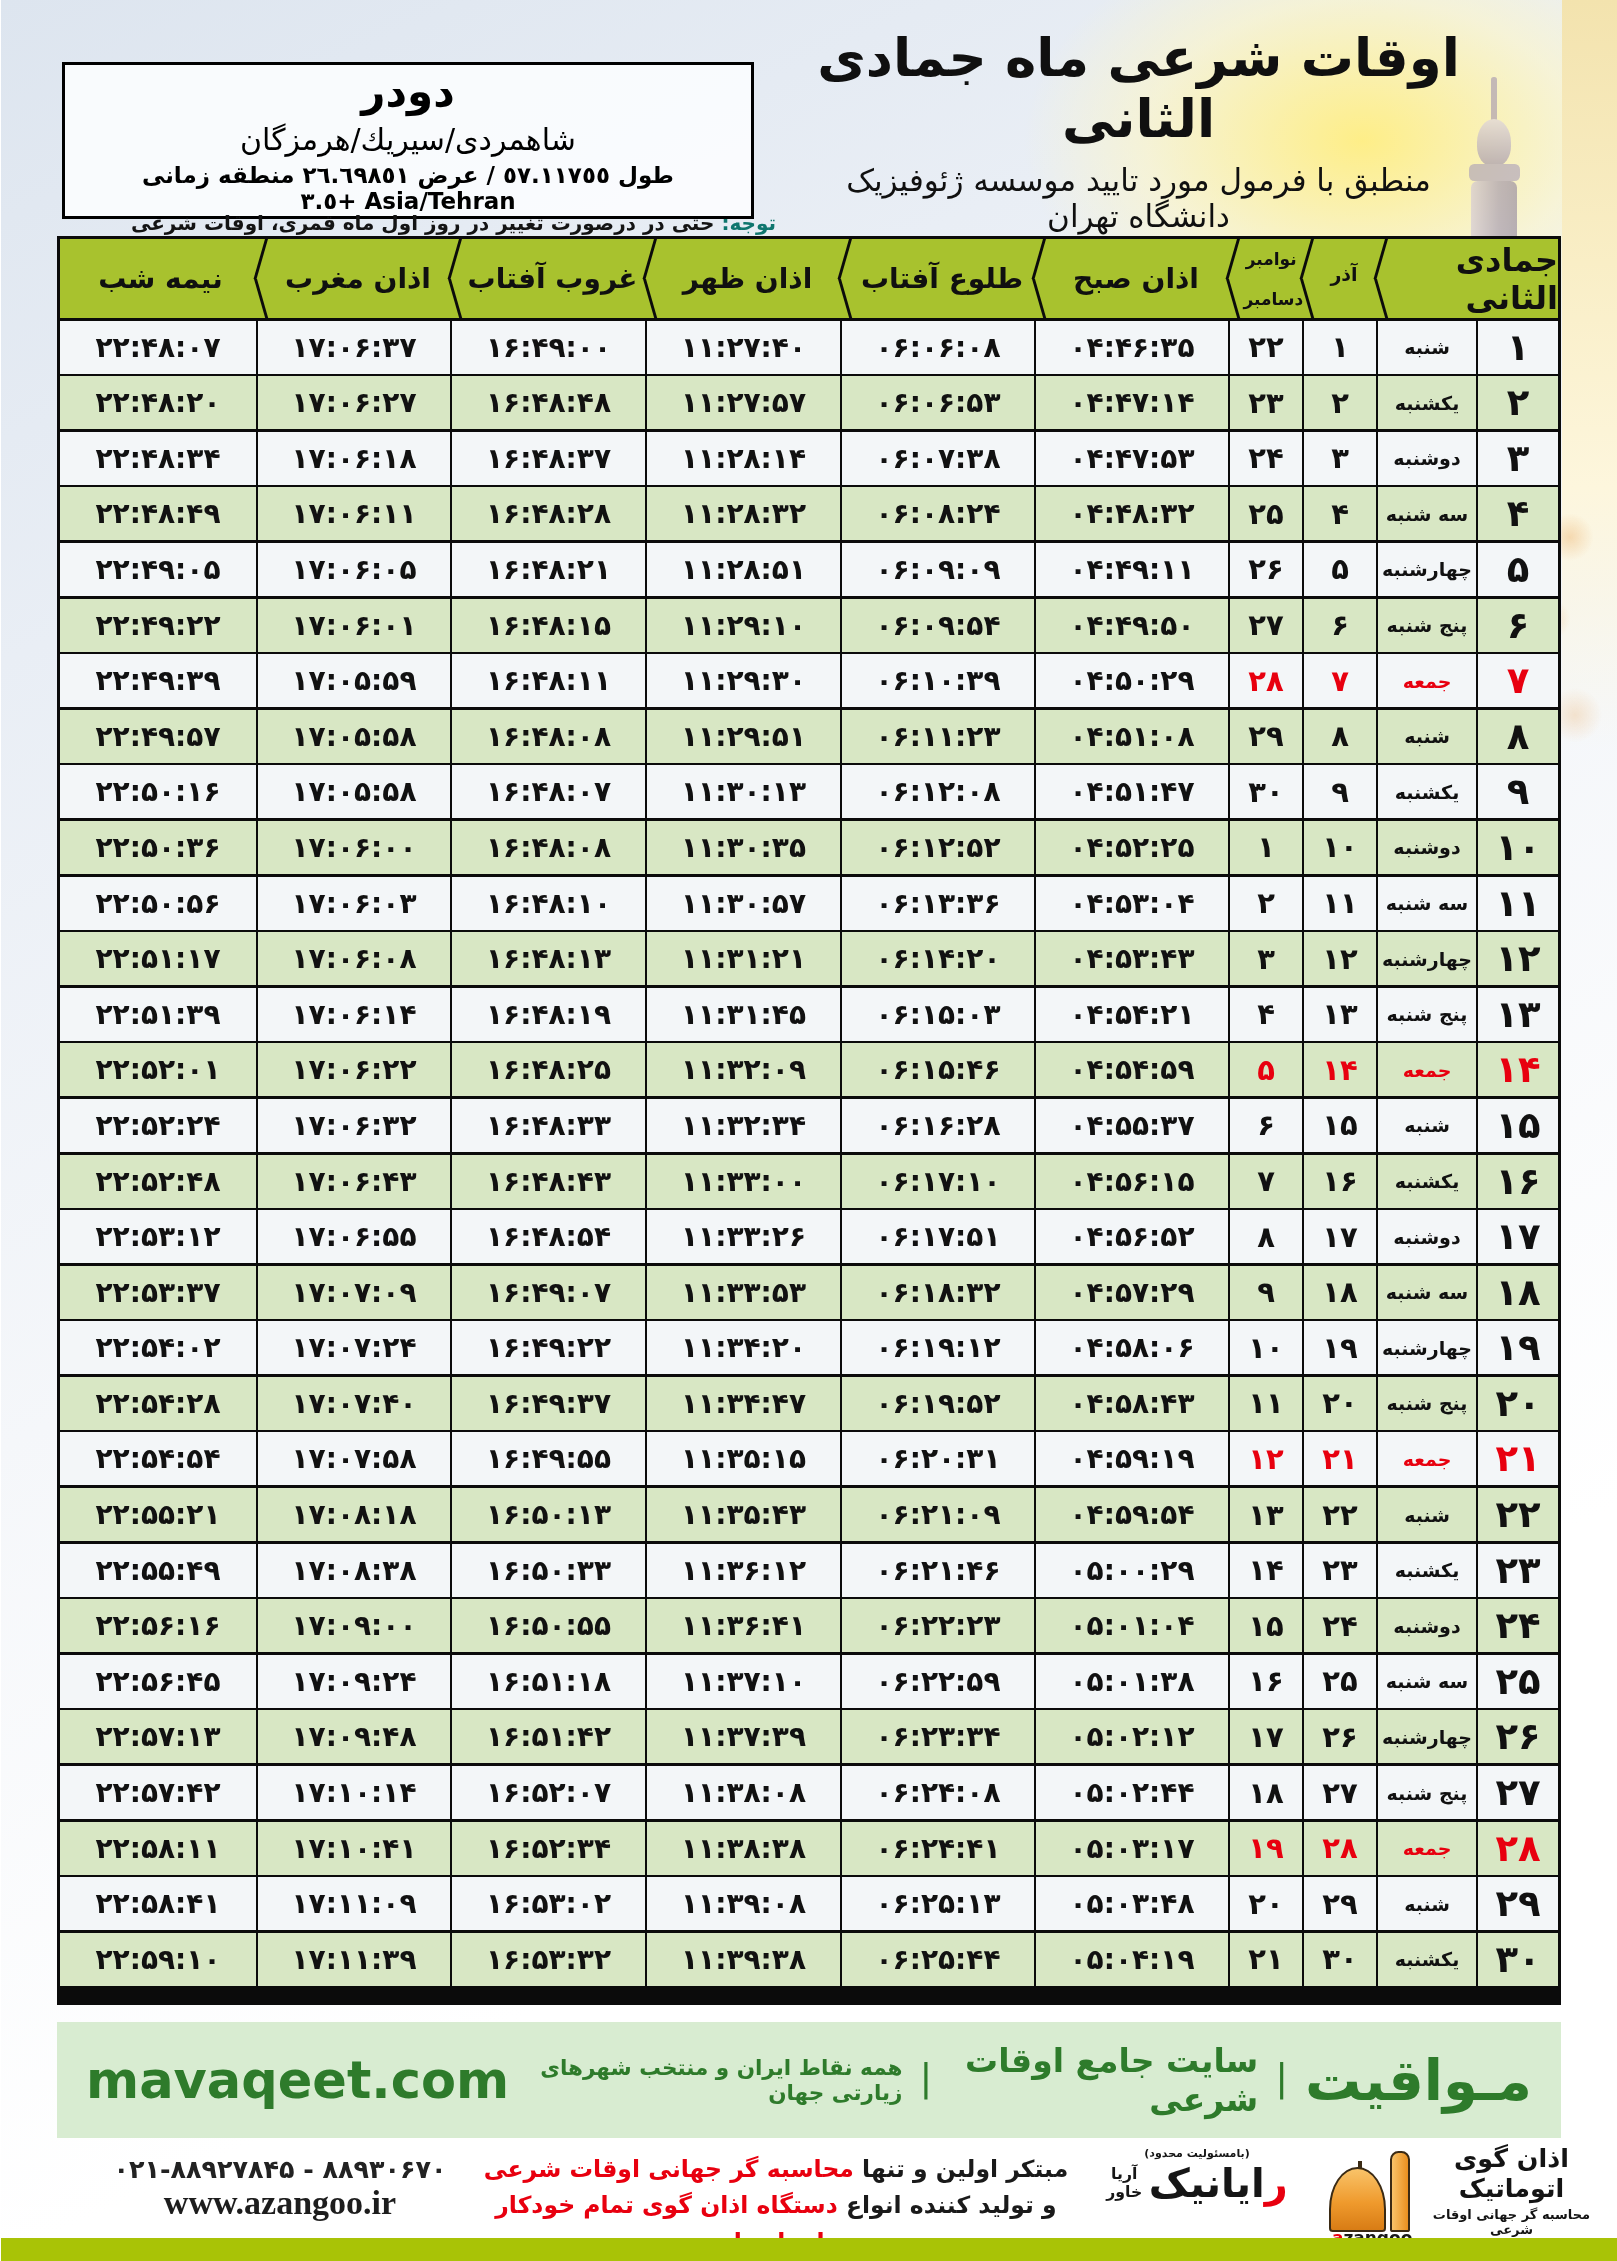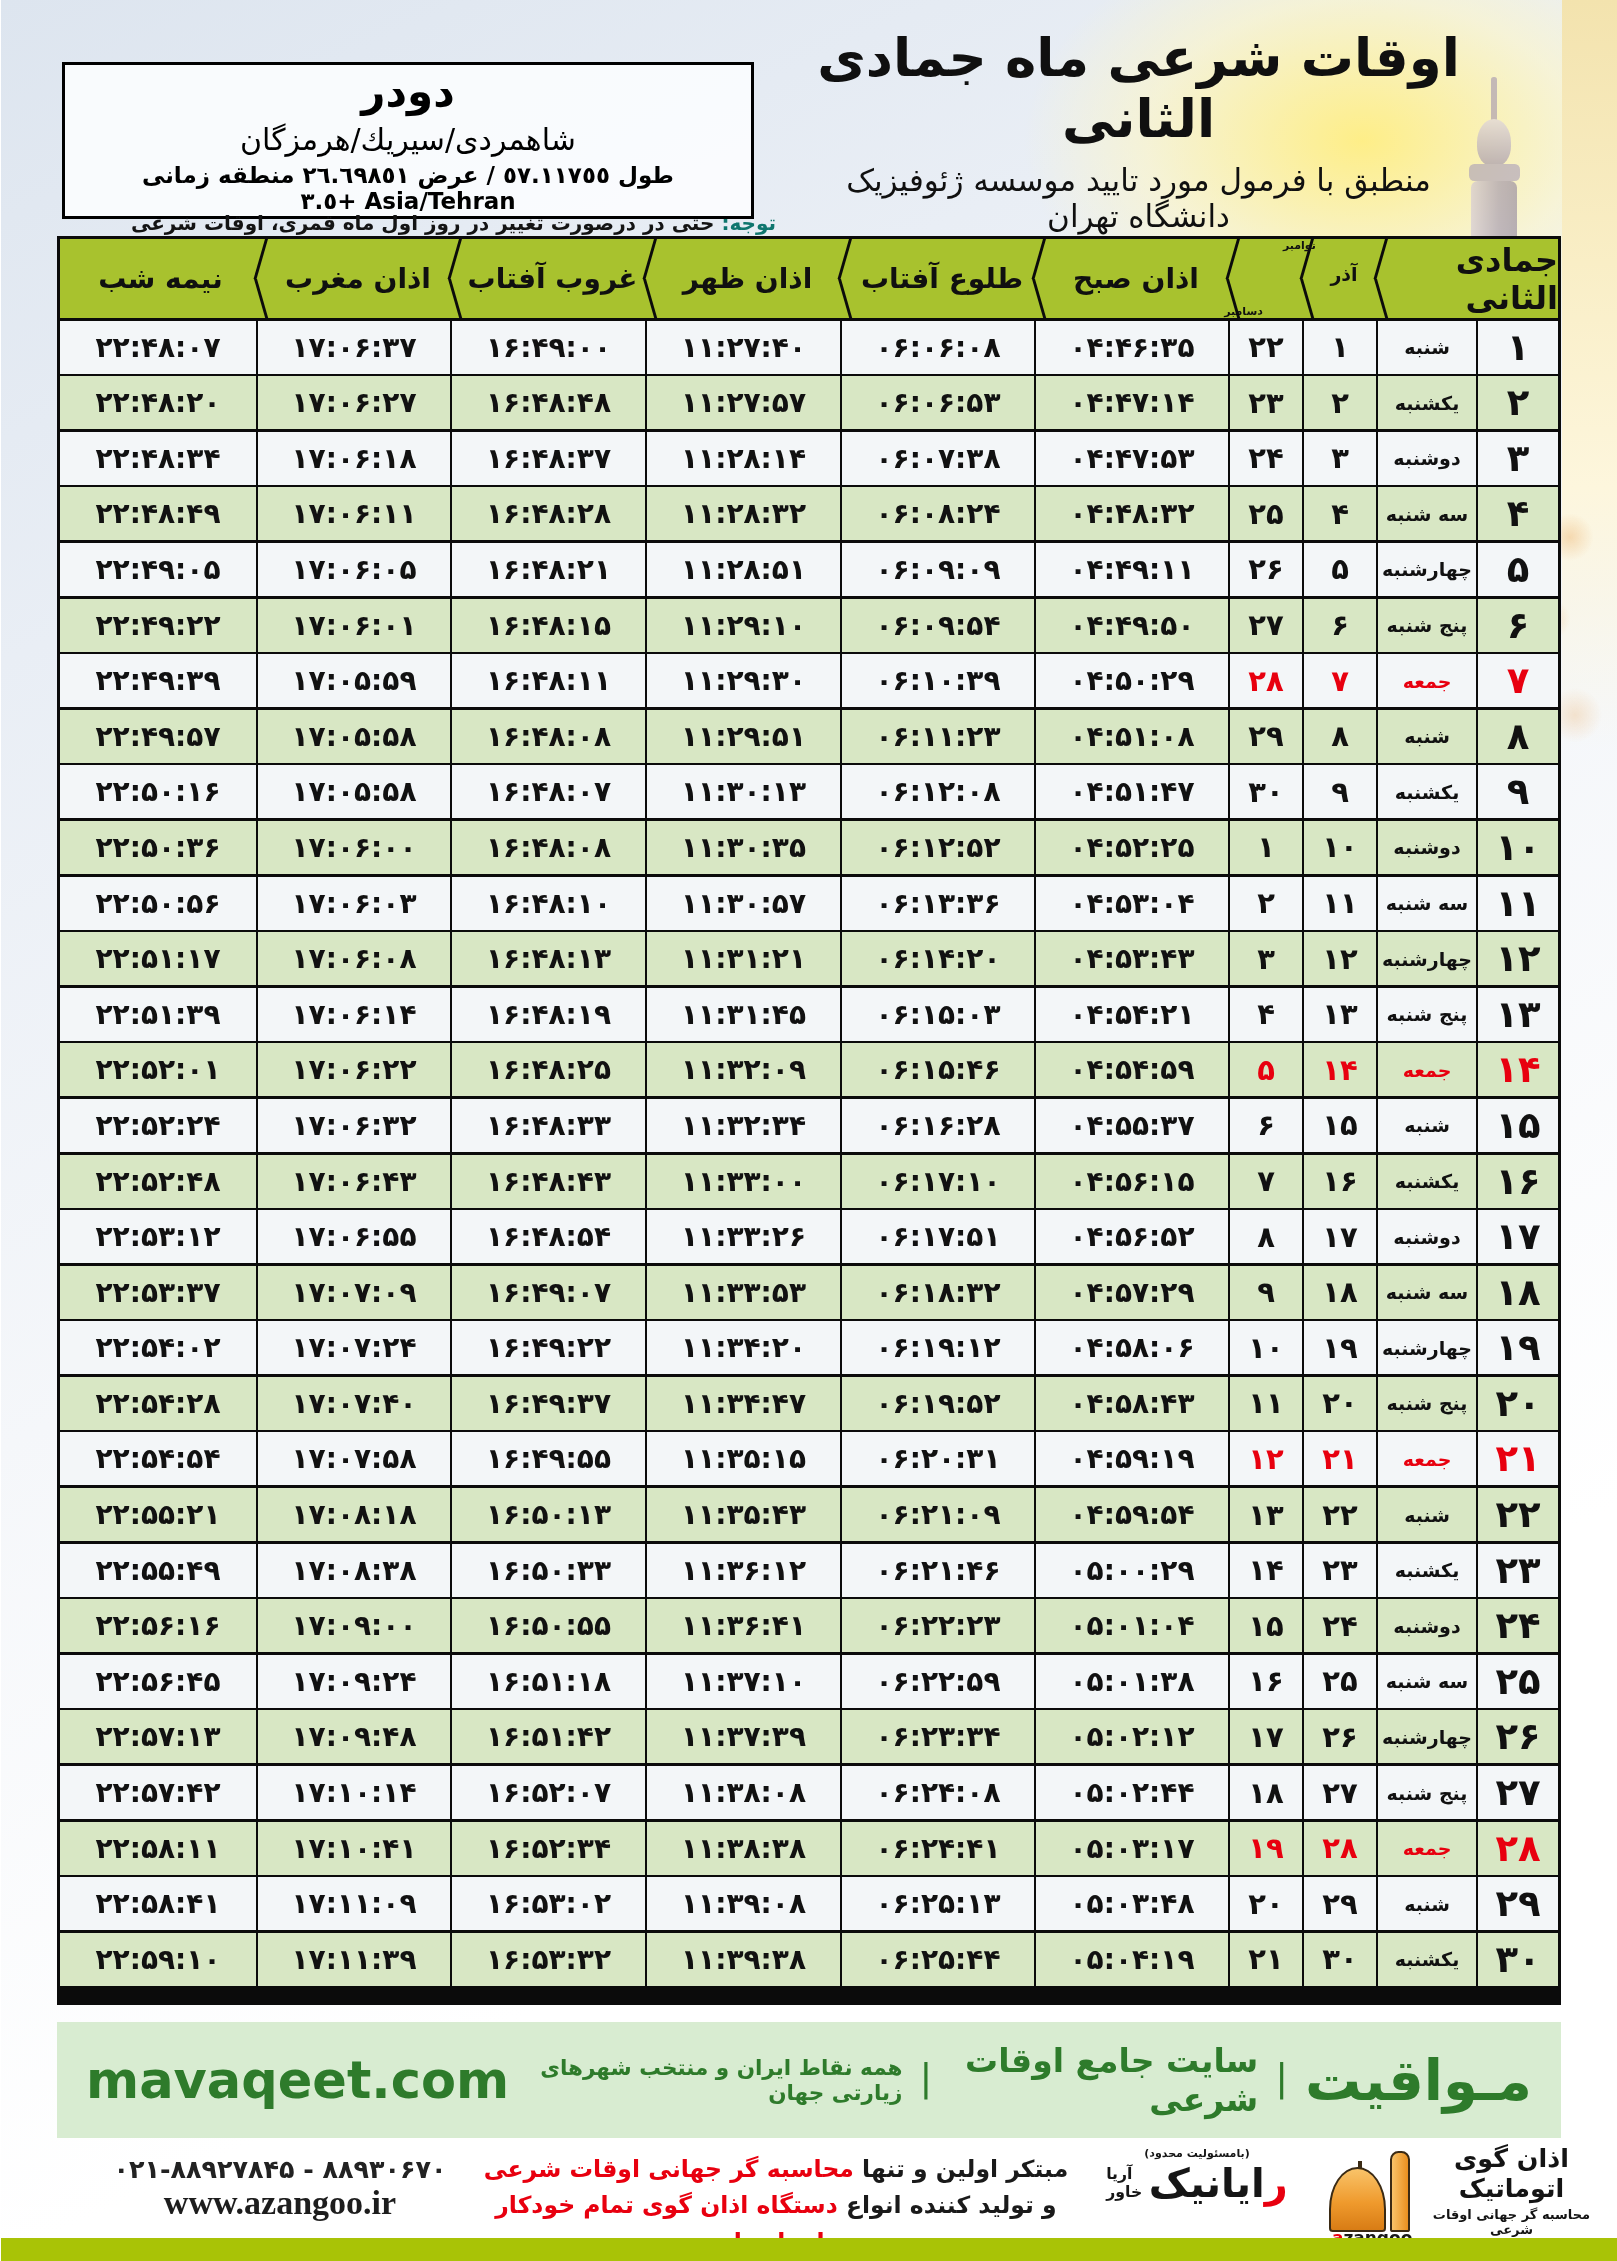--- a/index.html
+++ b/index.html
@@ -49,21 +49,21 @@
     gap:2.6px 2px; }
   .thead { grid-column:1/-1; background:#a8c22e; display:flex; direction:rtl; align-items:stretch; }
   .hx { position:relative; display:flex; align-items:center; justify-content:center;
         font-weight:800; font-size:28px; color:#101010; }
   .hx:not(:last-child)::before { content:""; position:absolute; left:3.9px;  top:0;   width:3.3px; height:50%;
         background:#0b0b0b; transform:skewX(-16deg); transform-origin:top center; }
   .hx:not(:last-child)::after  { content:""; position:absolute; left:-7.2px; top:50%; width:3.3px; height:50%;
         background:#0b0b0b; transform:skewX(16deg);  transform-origin:top center; }
   .hx-month   { width:177px; font-size:32px; }
   .hx-azar    { width:74px; font-size:19px; align-items:flex-start; padding-top:24px; }
-  .hx-nov     { width:74px; font-size:11px; flex-direction:row; justify-content:center; gap:20px; }
+  .hx-nov     { width:74px; font-size:17px; flex-direction:column; justify-content:center; gap:20px; }
   .hx-nov .nov{ align-self:flex-start; margin-right:10.4px; }
   .hx-nov .dec{ align-self:flex-end;   margin-left:10.4px; }
   .hx-sobh,.hx-tolu { width:194px; }
   .hx-zohr,.hx-ghorub { width:195px; }
   .hx-maghreb { width:194px; }
   .hx-nim     { flex:1; }
   .c { display:flex; align-items:center; justify-content:center; color:#111; overflow:hidden; }
   .c.odd  { background:#f3f6f8; }
   .c.even { background:#d8e7c4; }
   .c-time { font-size:28px; font-weight:700; }
@@ -87,21 +87,21 @@
   .ft-url    { position:absolute; left:91px; top:42px; width:378px; text-align:center;
                font-family:"Liberation Serif","DejaVu Serif",serif; font-size:34px; font-weight:700; color:#1d1d1d; }
   .ft-center { position:absolute; left:476px; top:9px; width:600px; text-align:center;
                font-size:23.5px; font-weight:700; line-height:1.55; color:#1a1a1a; }
   .ft-center .red { color:#e8000f; }
   .ft-rayanik { position:absolute; left:1086px; top:5.2px; width:222px; text-align:center; color:#161616; }
   .ray-tiny { font-size:11px; font-weight:600; }
   .ray-row  { display:flex; direction:rtl; justify-content:center; align-items:center; gap:6.5px; }
   .ray-name { font-size:40px; font-weight:900; }
   .ray-name .red { color:#e8000f; }
-  .ray-sub  { display:flex; flex-direction:column; font-size:15.7px; font-weight:700; line-height:1.15;align-items:flex-end; }
+  .ray-sub  { display:flex; flex-direction:column; font-size:15.7px; font-weight:700; line-height:1.15; }
   .ft-az { position:absolute; left:1328px; top:1.3px; width:274px; display:flex; direction:rtl;
            align-items:center; gap:2px; }
   .az-text { text-align:center; color:#141414; }
   .az-fa   { font-size:25.4px; font-weight:900; }
   .az-tag  { font-size:13px; font-weight:700; margin-top:3.9px; }
   .mosq { position:relative; width:91px; height:86px; flex:none; }
   .dome { position:absolute; left:1.3px; bottom:1.3px; width:57px; height:65px;
           background:linear-gradient(180deg,#f9c369,#ef9a2d 55%,#d87c15);
           border:2px solid #3a2a14; border-radius:29px 29px 3.9px 3.9px / 43px 43px 3.9px 3.9px; }
   .dome::before { content:""; position:absolute; left:50%; top:-7.8px; width:3.9px; height:7.8px; background:#3a2a14; }

